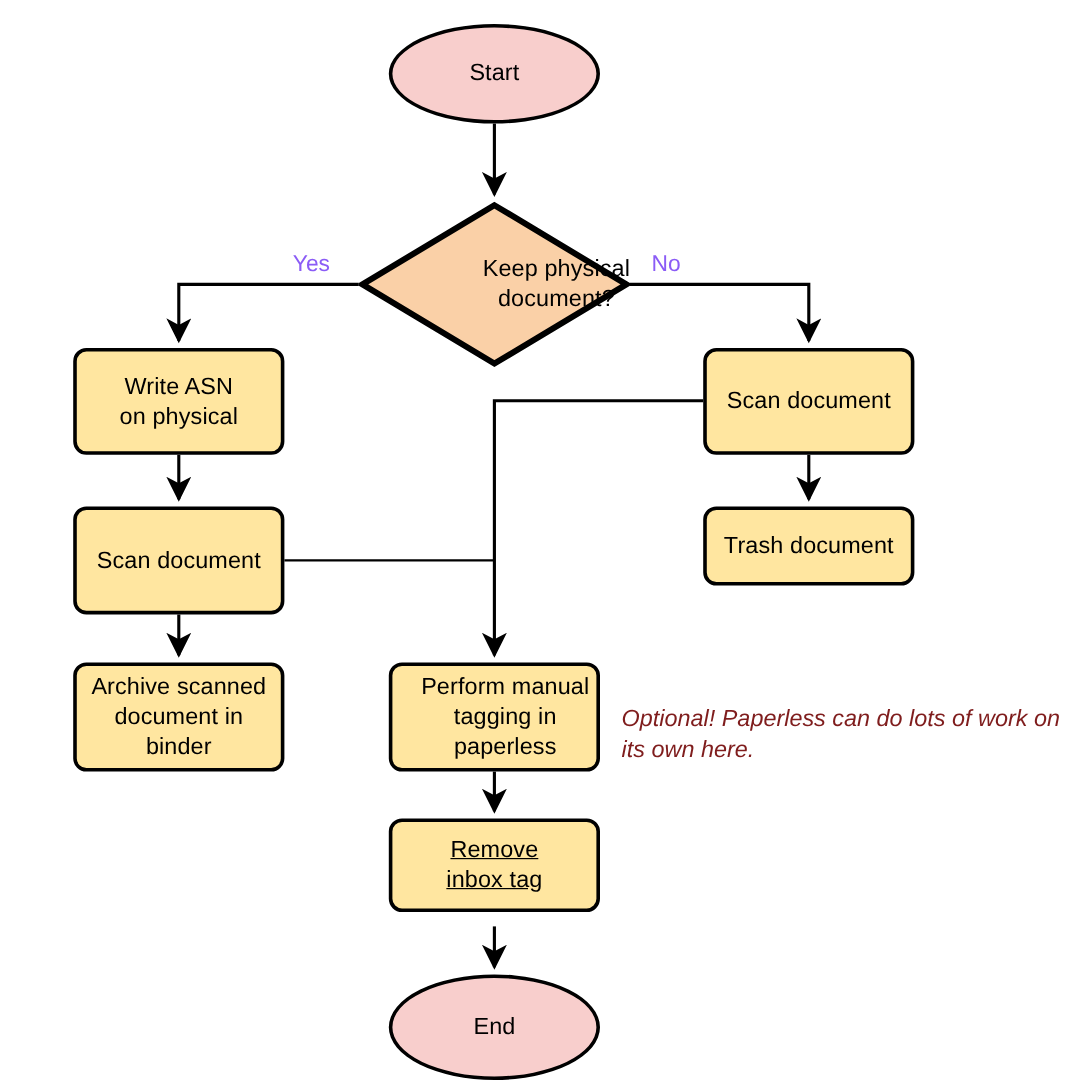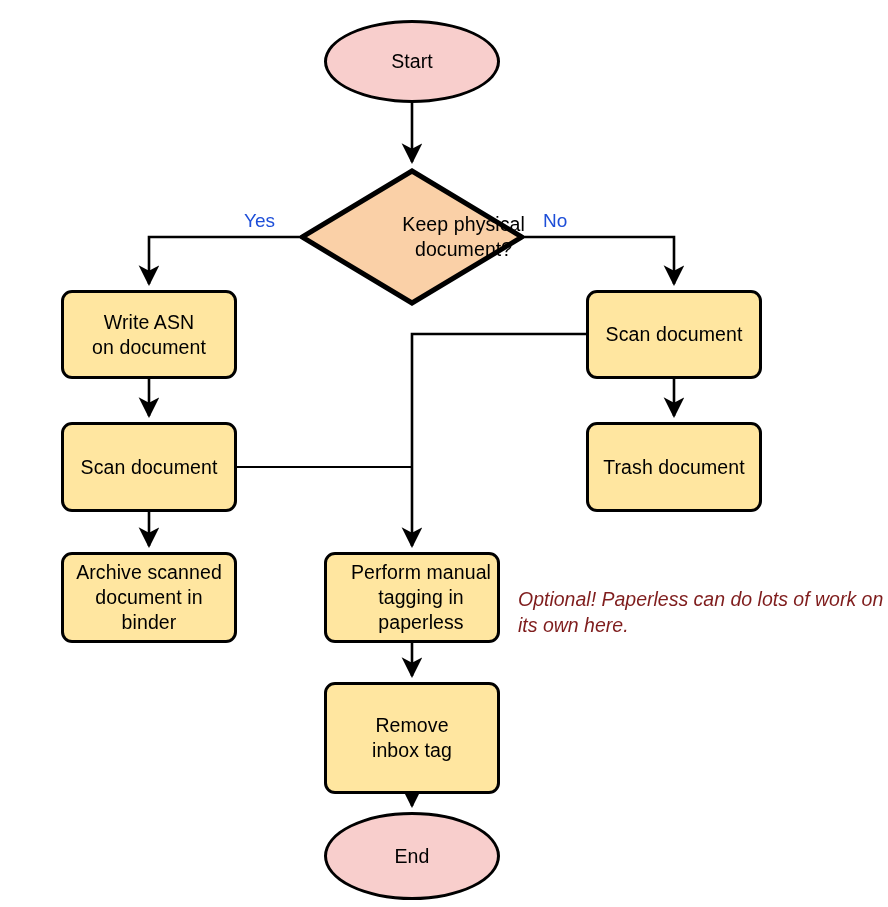--- a/index.html
+++ b/index.html
@@ -62,21 +62,21 @@
     width: 100%;
     height: 100%;
     z-index: 1;
   }
   .decision-label {
     position: relative;
     z-index: 2;
   }
   .edge-label {
     position: absolute;
-    color: #1d4ed8;
+    color: #8b5cf6;
     font-size: 19px;
     line-height: 22px;
     white-space: nowrap;
     z-index: 4;
   }
   .note {
     position: absolute;
     color: #7f1d1d;
     font-size: 19.5px;
     line-height: 26px;
@@ -135,48 +135,48 @@
   <div class="node decision" style="left:265px; top:168px; width:226px; height:138px;">
     <svg class="decision-shape" viewBox="0 0 226 138" preserveAspectRatio="none" xmlns="http://www.w3.org/2000/svg">
       <polygon points="113,3 223,69 113,135 3,69" fill="#fad0a7" stroke="#000000" stroke-width="5"></polygon>
     </svg>
     <span class="decision-label">Keep physical
 document?</span>
   </div>
 
   <div class="node process" style="left:27px; top:290px; width:176px; height:89px;">
     <span>Write ASN
-on document</span>
+on physical</span>
   </div>
 
   <div class="node process" style="left:27px; top:422px; width:176px; height:90px;">
     <span>Scan document</span>
   </div>
 
   <div class="node process" style="left:27px; top:552px; width:176px; height:91px;">
     <span>Archive scanned
 document in
 binder</span>
   </div>
 
   <div class="node process" style="left:552px; top:290px; width:176px; height:89px;">
     <span>Scan document</span>
   </div>
 
-  <div class="node process" style="left:552px; top:422px; width:176px; height:90px;text-align:center;">
+  <div class="node process" style="left:552px; top:422px; width:176px; height:66px;text-align:center;">
     <span>Trash document</span>
   </div>
 
   <div class="node process" style="left:290px; top:552px; width:176px; height:91px;padding-left:18px;">
     <span>Perform manual
 tagging in
 paperless</span>
   </div>
 
-  <div class="node process" style="left:290px; top:682px; width:176px; height:112px;">
+  <div class="node process" style="left:290px; top:682px; width:176px; height:78px;text-decoration:underline;">
     <span>Remove
 inbox tag</span>
   </div>
 
   <div class="node terminal" style="left:290px; top:812px; width:176px; height:88px;">
     <span>End</span>
   </div>
 
   <div class="edge-label" style="left:210px; top:210px;">Yes</div>
 

